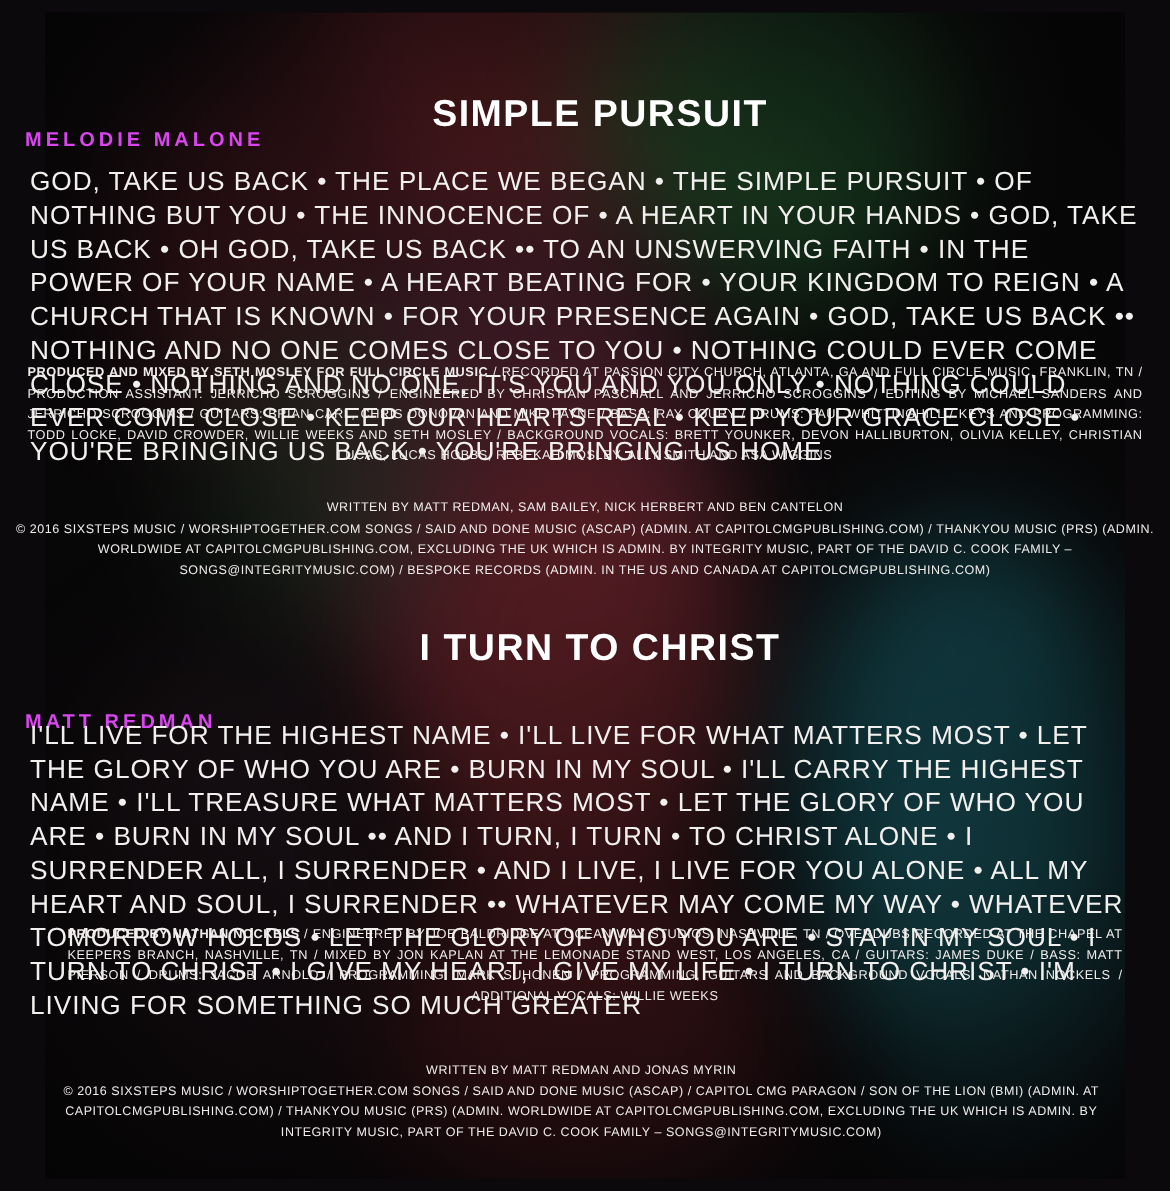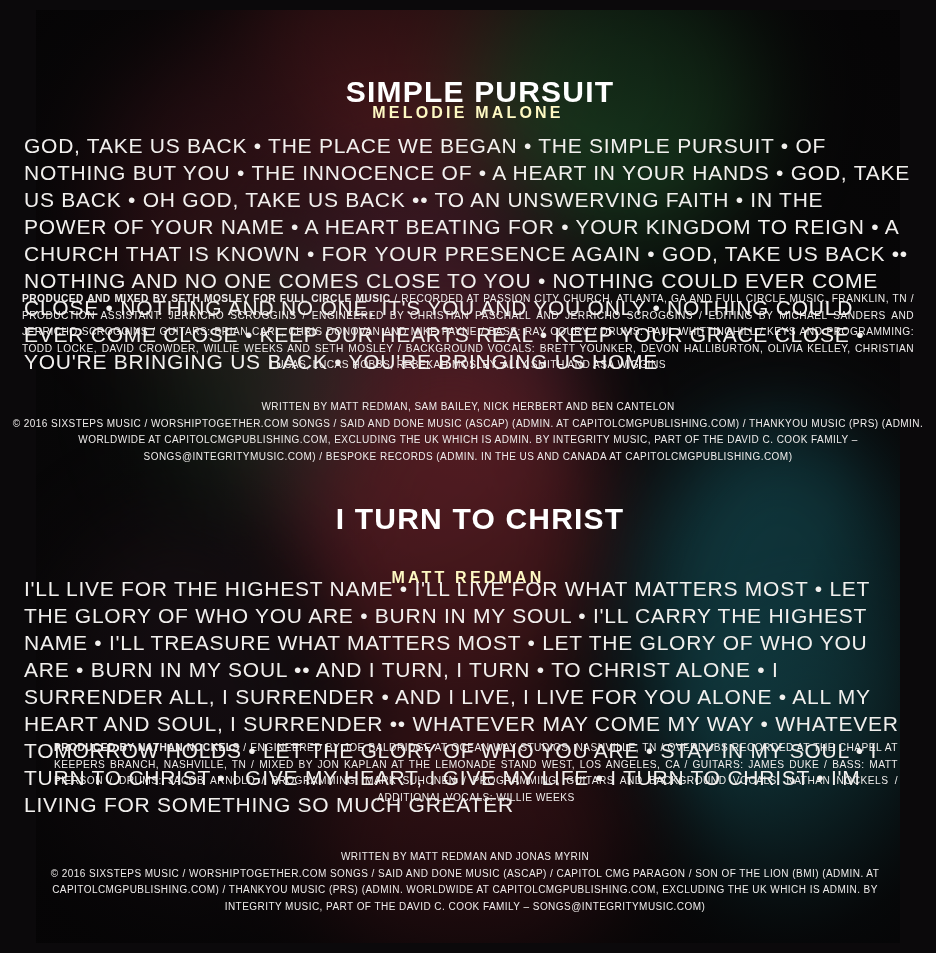--- a/index.html
+++ b/index.html
@@ -64,26 +64,26 @@
   .song-title {
     text-align: center;
     font-size: 30px;
     font-weight: bold;
     letter-spacing: 1.2px;
     line-height: 1;
     text-transform: uppercase;
     padding-left: 24px;
   }
   .song-artist {
-    text-align: center;
     font-size: 16px;
     font-weight: bold;
     letter-spacing: 3.2px;
-    color: #fef9c3;
+    color: #d946ef;
     text-transform: uppercase;
+    margin-left: 20px;
   }
   .lyrics {
     text-align: left;
     font-size: 21px;
     letter-spacing: 0.75px;
     line-height: 27px;
     text-transform: uppercase;
     color: #f2f0ee;
     font-weight: 300;
   }

